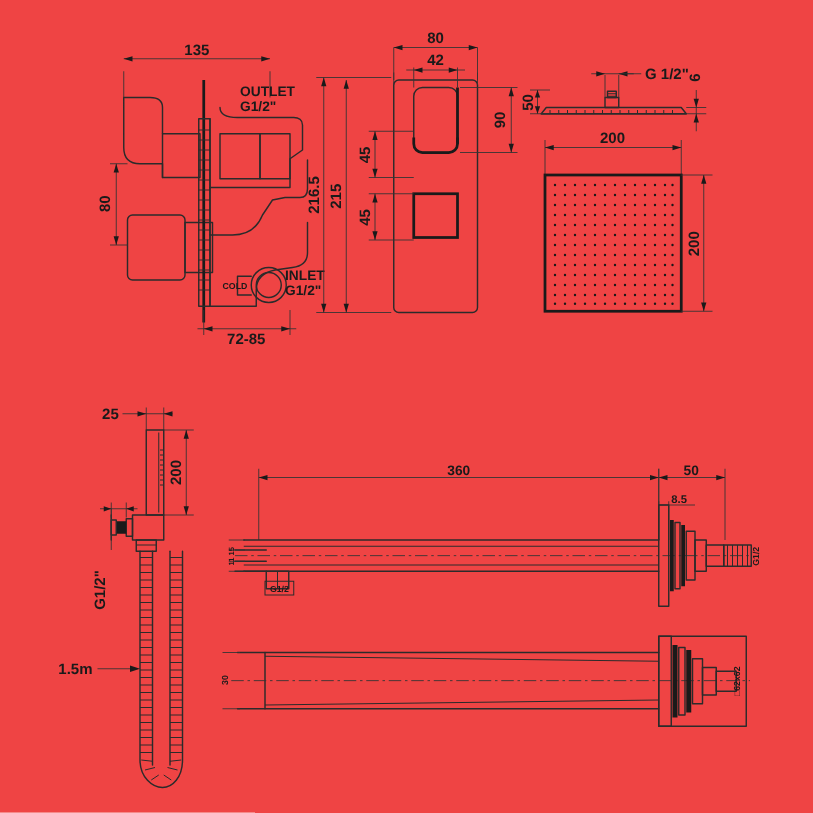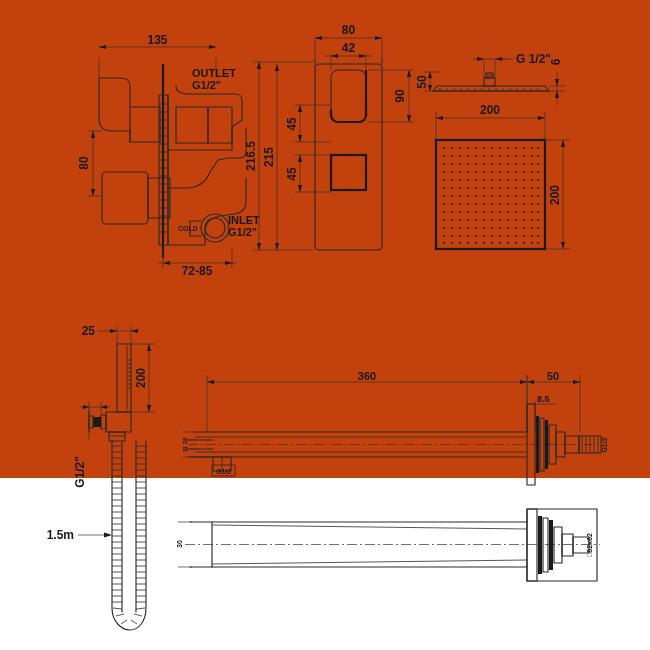--- a/index.html
+++ b/index.html
@@ -5,22 +5,22 @@
 <style>
   html,body{margin:0;padding:0;background:#ffffff;}
   body{
     width:650px;height:650px;
     font-family:"Liberation Sans", sans-serif;
     color:#1a1a1a;
     overflow:hidden;
     position:relative;
   }
   #sheet{
-    position:absolute;left:0;top:0;width:650px;height:478px;
-    background:#c2410c;
+    position:absolute;left:0;top:0;width:650px;height:650px;
+    background:#ef4444;
   }
   svg{display:block;}
   text{
     font-family:"Liberation Sans", sans-serif;
     fill:#1a1a1a;
     font-weight:bold;
   }
   .dim{stroke:#333;stroke-width:0.7;fill:none;}
   .ext{stroke:#333;stroke-width:0.7;fill:none;}
   .obj{stroke:#2b2b2b;stroke-width:1.15;fill:none;stroke-linejoin:round;stroke-linecap:round;}

